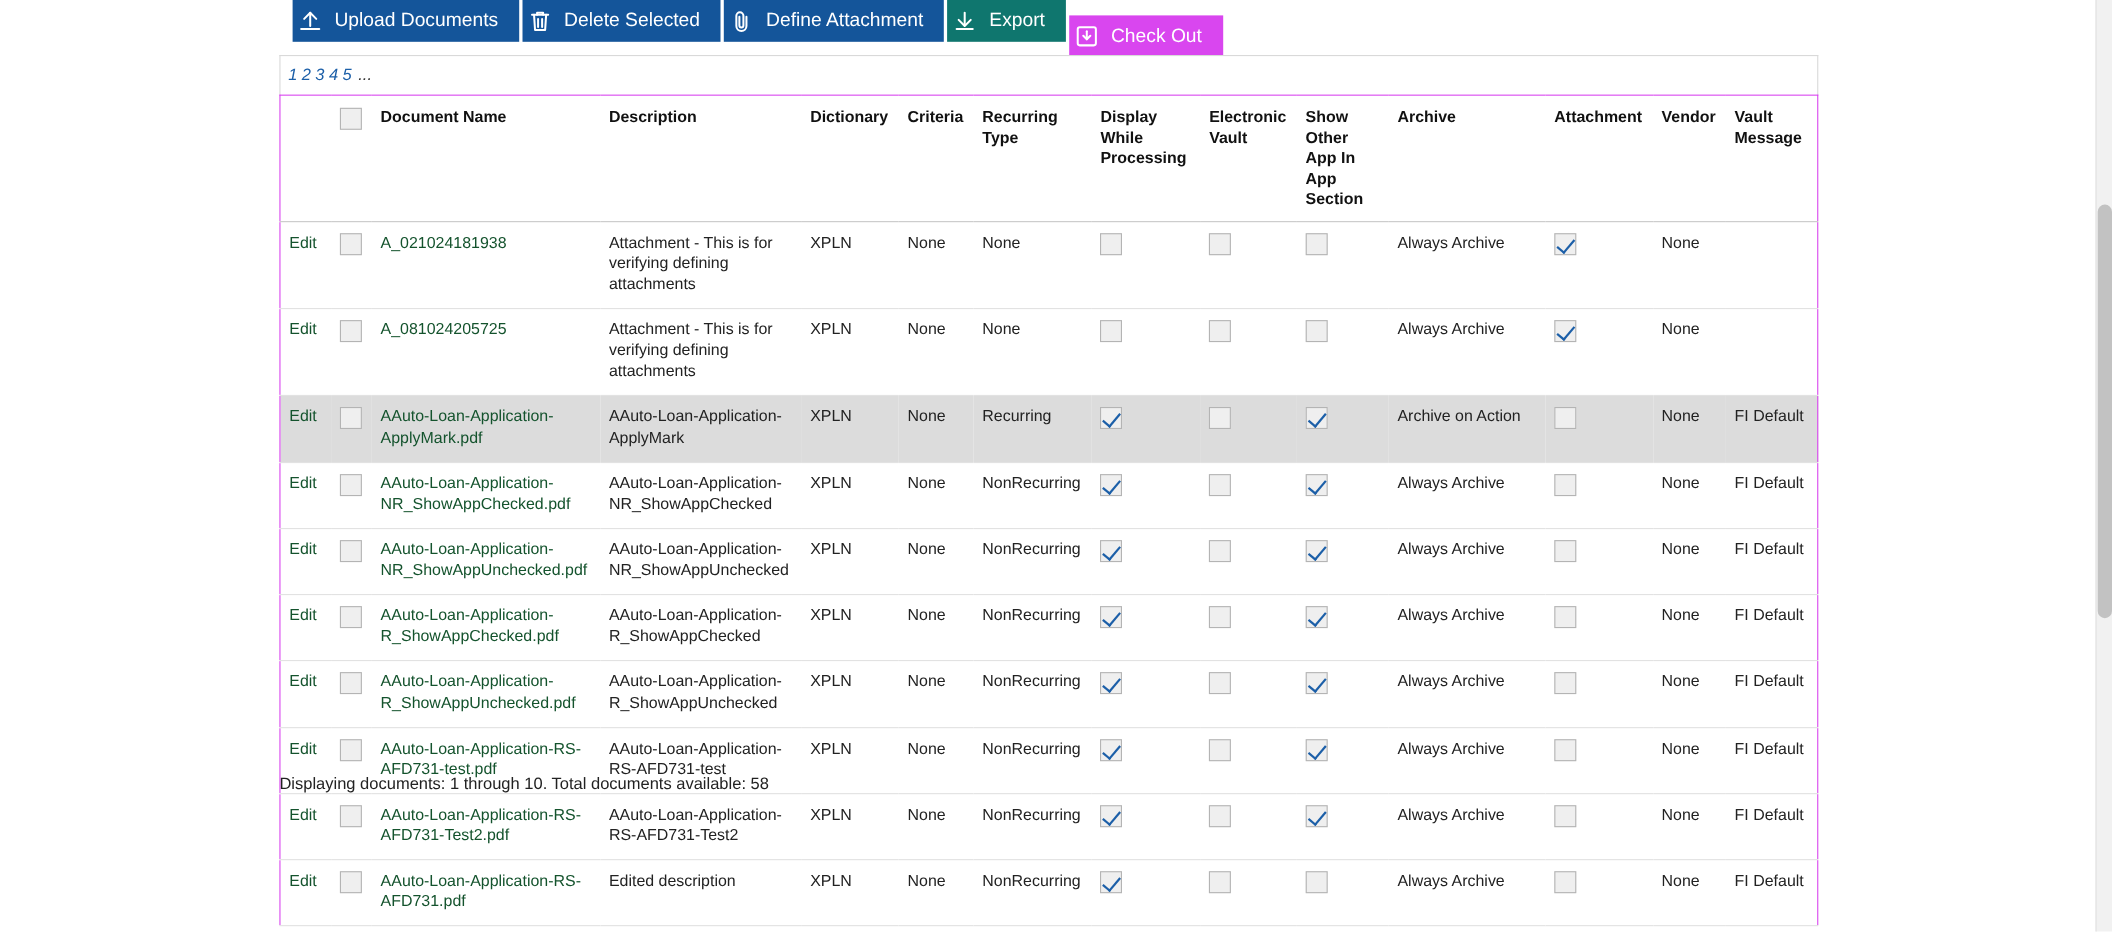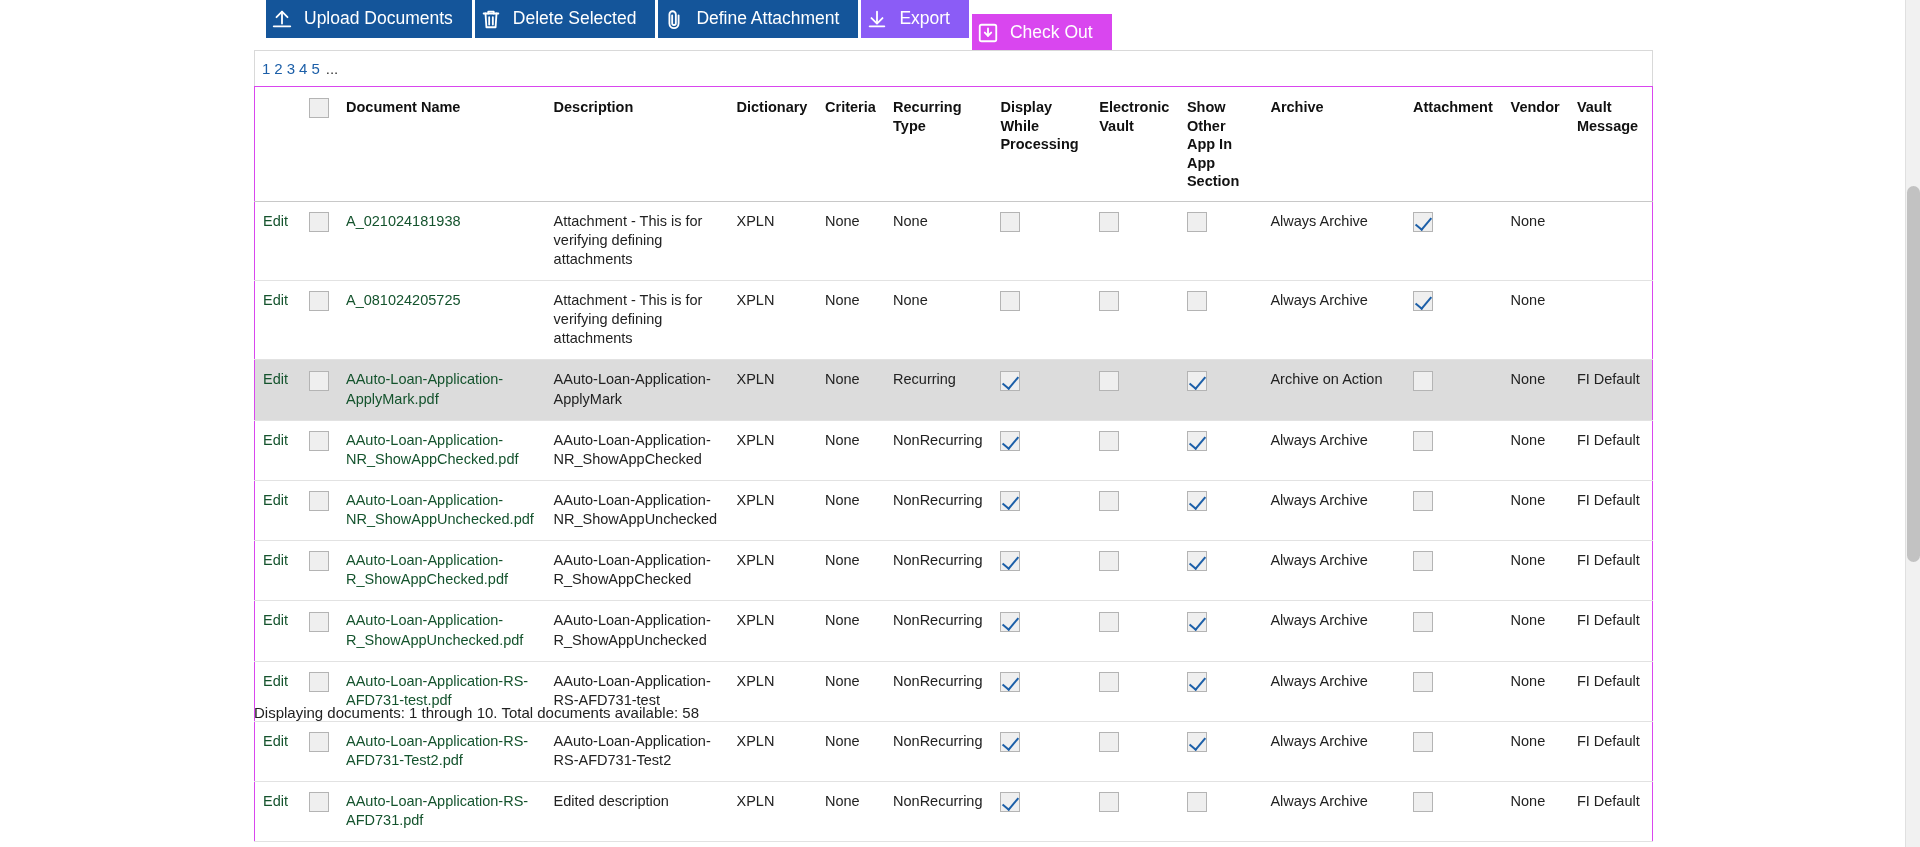--- a/index.html
+++ b/index.html
@@ -60,20 +60,21 @@
   .pager {
     height: 36px;
     border: 1px solid #d9d9d9;
     border-bottom: none;
     display: flex;
     align-items: center;
     padding-left: 7px;
     font-size: 15px;
     color: #333;
     background: #fff;
+    font-style: italic;
   }
   .pager a {
     color: #1c5fa8;
     text-decoration: none;
     margin-right: 4px;
   }
   .pager .ellipsis { color: #333; margin-left: 2px; }
 
   table.docs {
     width: 100%;
@@ -197,21 +198,21 @@
           <span class="tb-label">Delete Selected</span>
         </button>
         <button class="tb-btn" style="background: rgb(20, 85, 154);">
           <span style="display: block;">
             <svg class="tb-ico" viewBox="0 0 24 24">
               <path stroke="#ffffff" stroke-width="2" fill="none" stroke-linecap="round" stroke-linejoin="round" d="M17 8v9a5 5 0 0 1-10 0V7a3.5 3.5 0 0 1 7 0v9.5a2 2 0 0 1-4 0V8"></path>
             </svg>
           </span>
           <span class="tb-label">Define Attachment</span>
         </button>
-        <button class="tb-btn" style="background: #8b5cf6;">
+        <button class="tb-btn" style="background: #0f766e;">
           <span style="display: block;">
             <svg class="tb-ico" viewBox="0 0 24 24">
               <path stroke="#ffffff" stroke-width="2" fill="none" stroke-linecap="round" stroke-linejoin="round" d="M12 4v12"></path>
               <path stroke="#ffffff" stroke-width="2" fill="none" stroke-linecap="round" stroke-linejoin="round" d="M6 11l6 6 6-6"></path>
               <path stroke="#ffffff" stroke-width="2" fill="none" stroke-linecap="round" stroke-linejoin="round" d="M4 20h16"></path>
             </svg>
           </span>
           <span class="tb-label">Export</span>
         </button>
         <button class="tb-btn" style="background: #d946ef; margin-top: 14px;">

